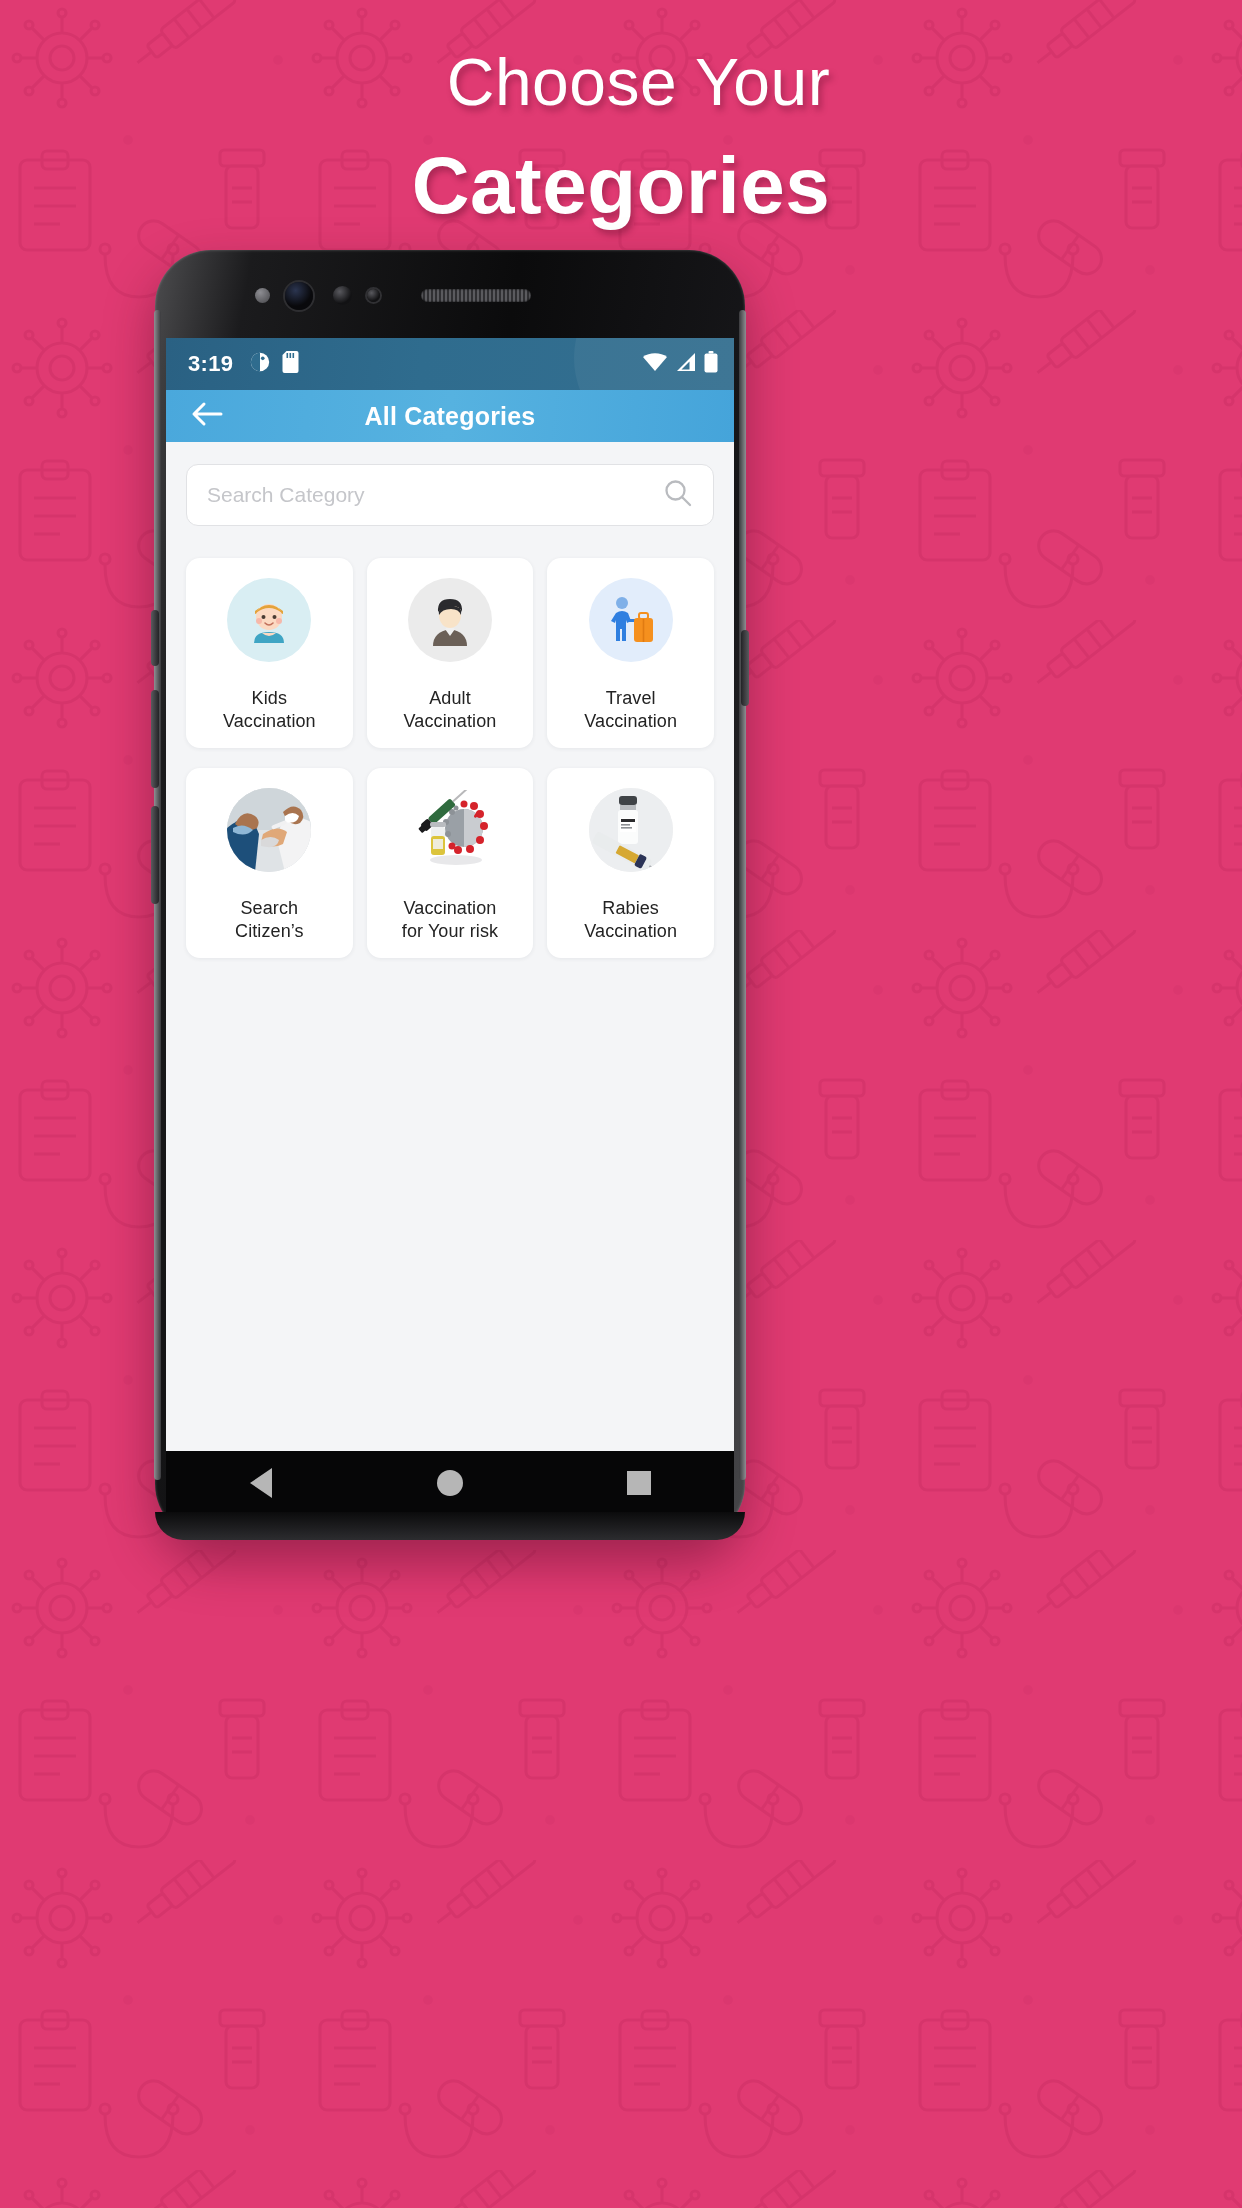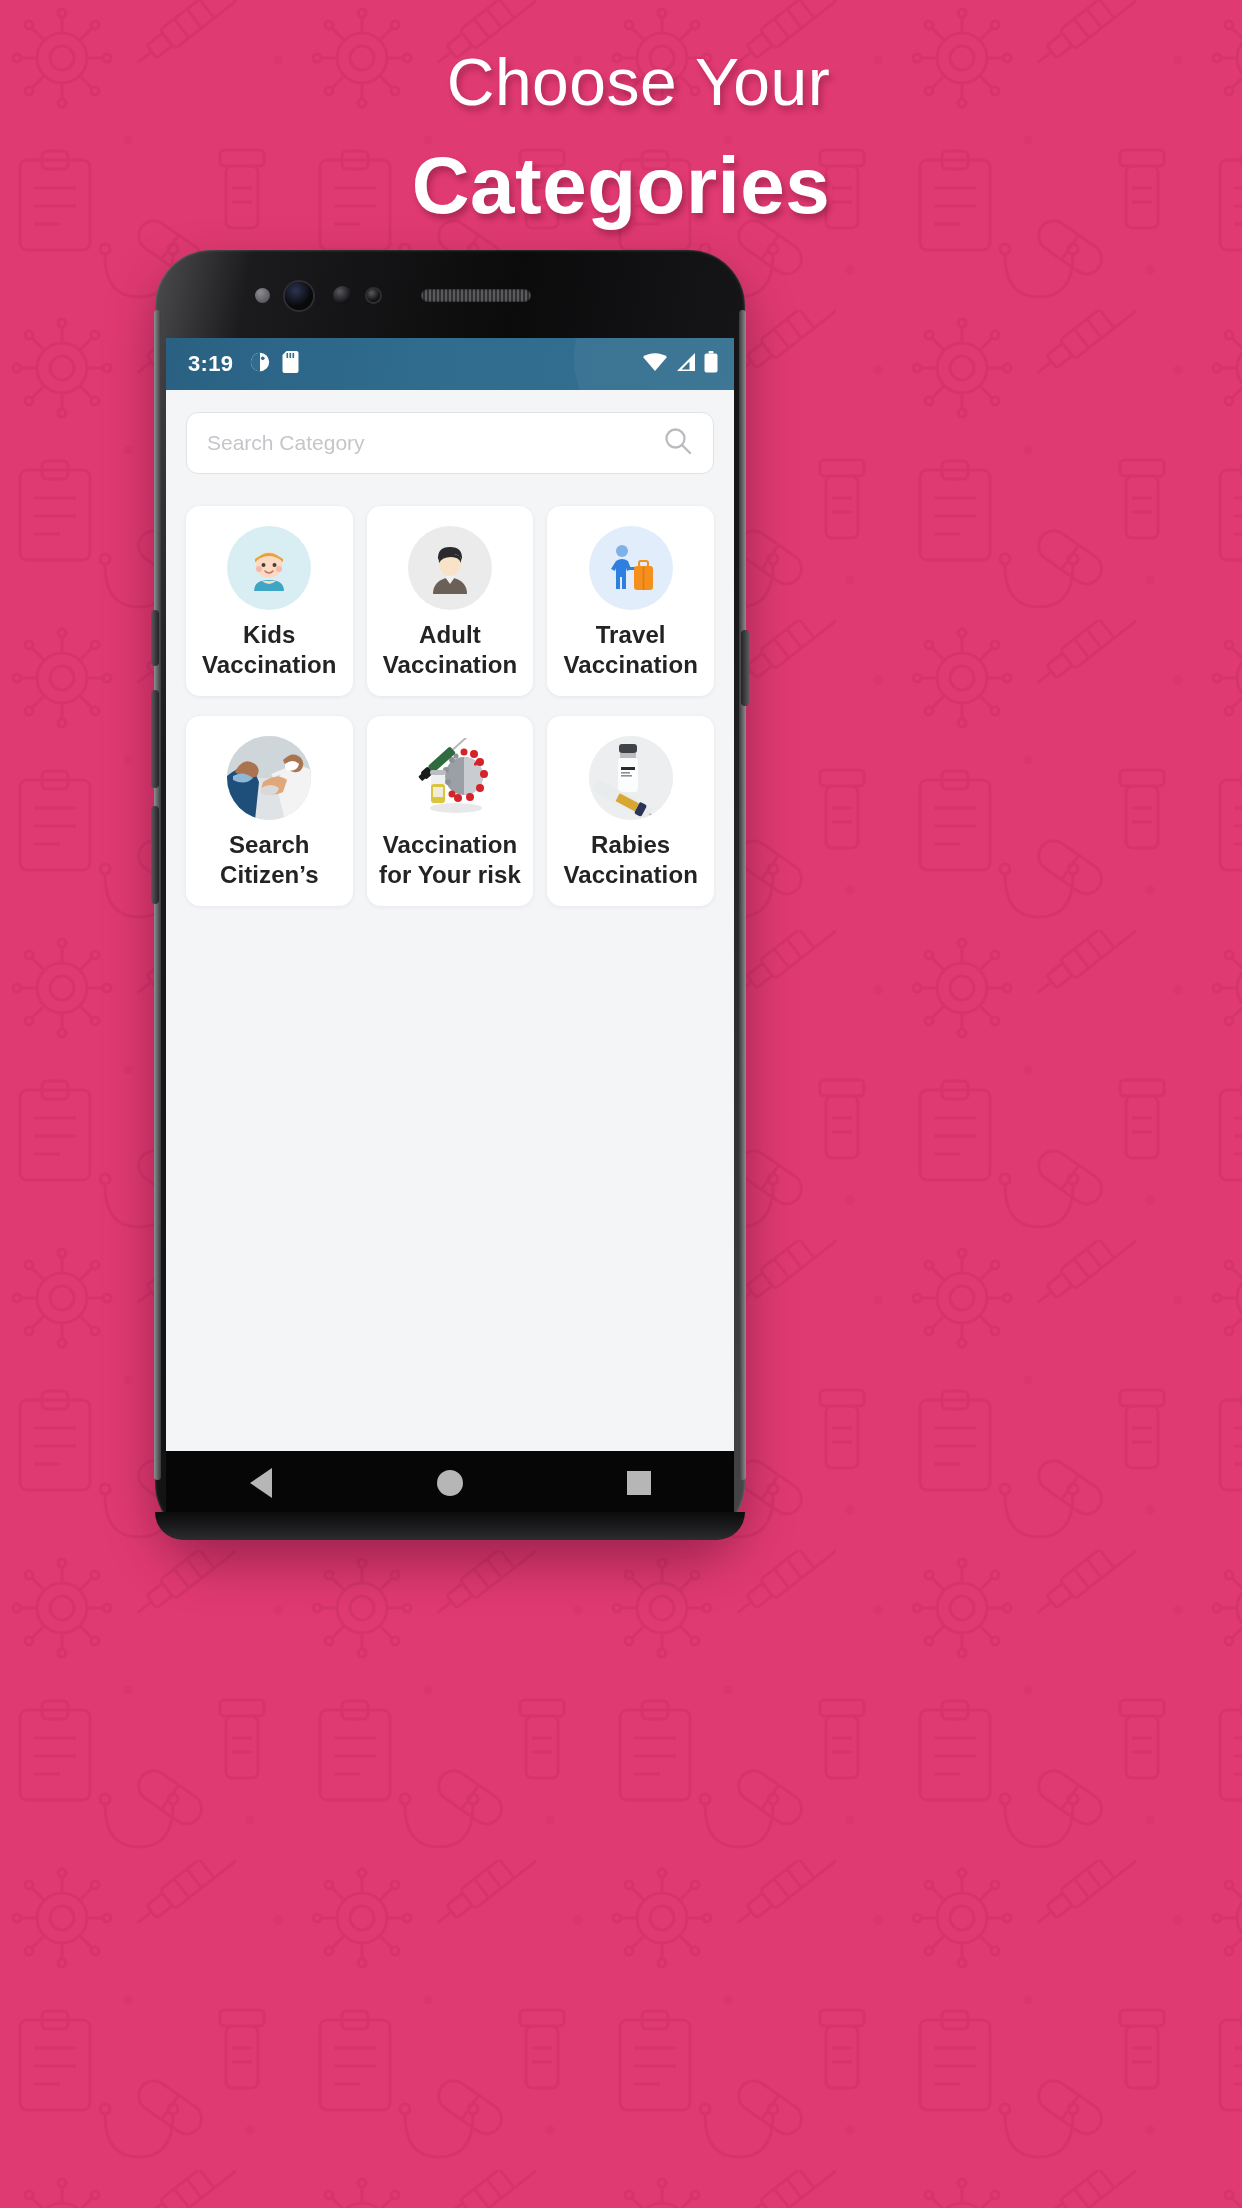--- a/index.html
+++ b/index.html
@@ -231,26 +231,25 @@
   .cat-icon-wrap {
     width: 84px; height: 84px;
     border-radius: 50%;
     display: flex; align-items: center; justify-content: center;
     overflow: hidden;
     flex: none;
   }
   .cat-label {
     margin-top: auto;
     text-align: center;
-    font-size: 24px;
+    font-size: 18px;
     line-height: 1.25;
     color: #232323;
     letter-spacing: 0.1px;
     padding-bottom: 4px;
-    font-weight: bold;
   }
 
   
   #nav-bar {
     position: absolute;
     left: 11px;
     right: 11px;
     top: 1201px;
     height: 64px;
     background: #060607;
@@ -416,20 +415,30 @@
         </span>
         <span>
           <svg width="14" height="22" viewBox="0 0 14 22">
               <rect x="4.5" y="0" width="5" height="2.6" rx="1" fill="#fff"></rect>
               <rect x="0.5" y="2.5" width="13" height="19" rx="2" fill="#fff"></rect>
             </svg>
         </span>
       </span>
     </div>
 
+    <div id="app-bar">
+      <div id="back-button">
+        <span>
+          <svg width="32" height="26" viewBox="0 0 32 26">
+              <path d="M13 3 L3 13 L13 23 M3 13 H30" fill="none" stroke="#fff" stroke-width="3" stroke-linecap="round" stroke-linejoin="round"></path>
+            </svg>
+        </span>
+      </div>
+      <div id="app-bar-title">All Categories</div>
+    </div>
 
     <div id="content">
 
       <div id="search-box">
         <input id="search-input" type="text" placeholder="Search Category" style="">
         <span>
           <svg width="30" height="30" viewBox="0 0 30 30">
               <circle cx="12.5" cy="12.5" r="9" fill="none" stroke="#b9bbbf" stroke-width="2.3"></circle>
               <line x1="19.5" y1="19.5" x2="27" y2="27" stroke="#b9bbbf" stroke-width="2.3" stroke-linecap="round"></line>
             </svg>

